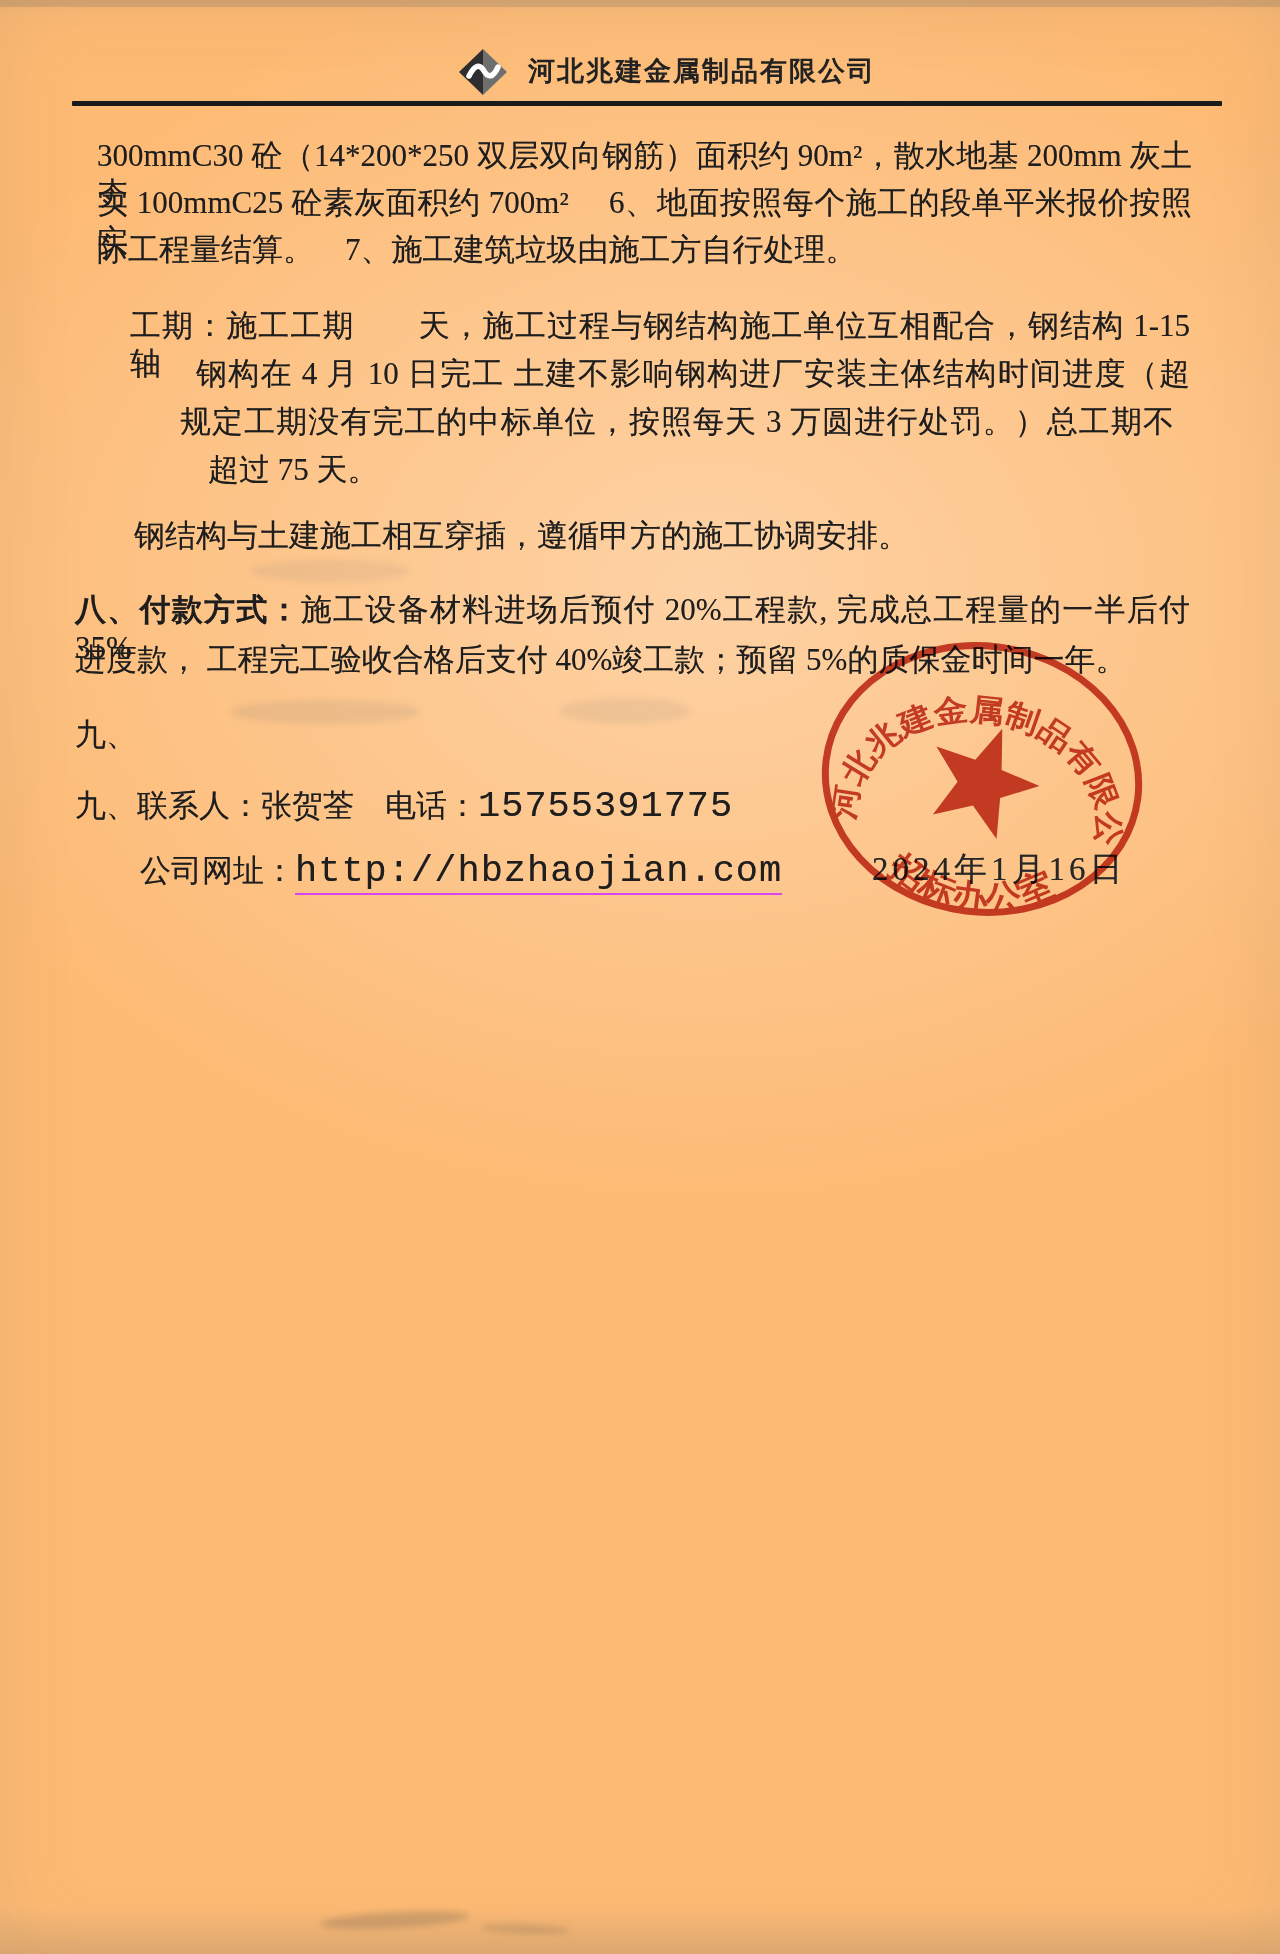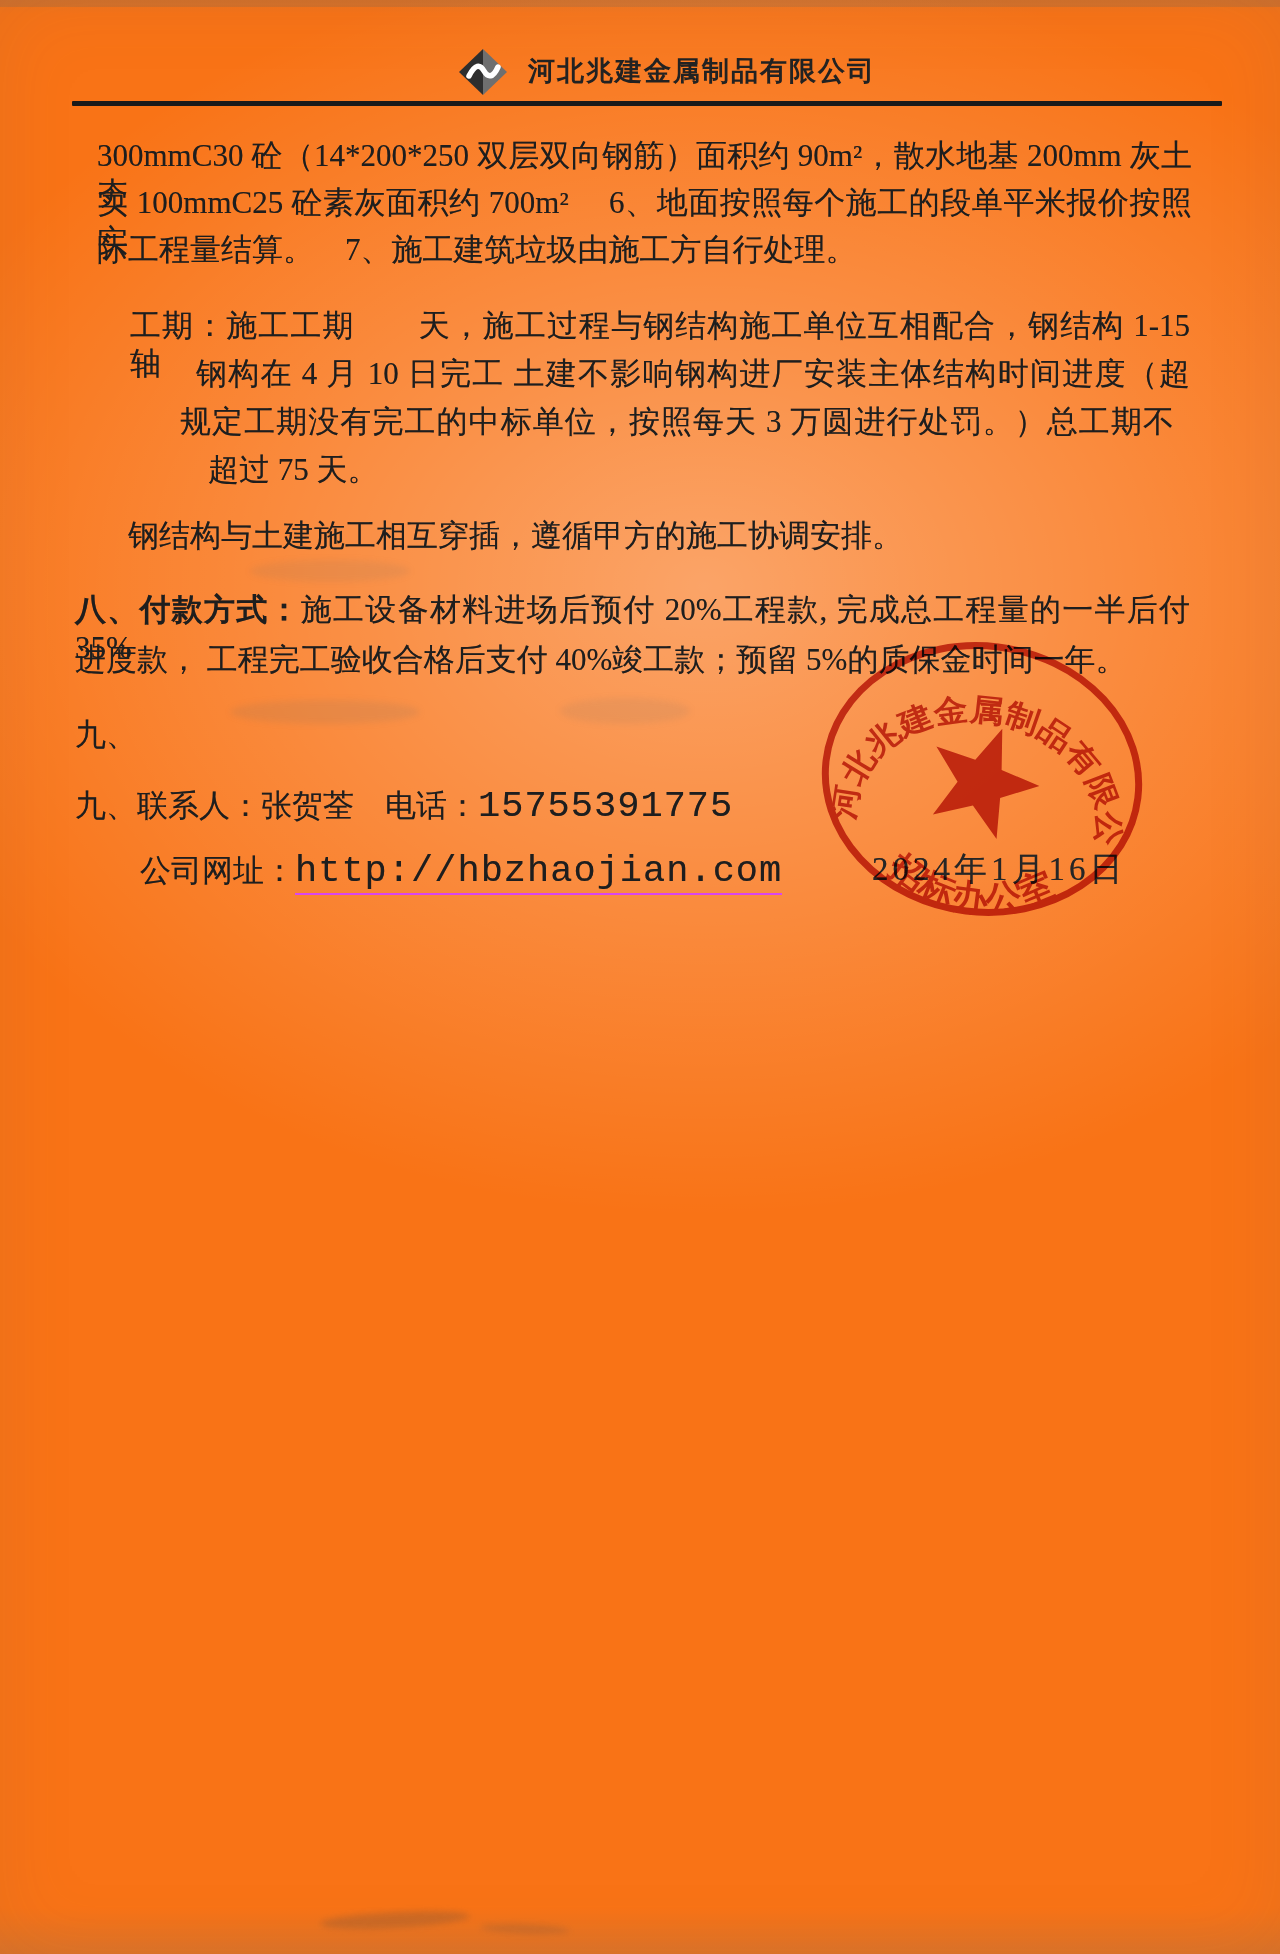--- a/index.html
+++ b/index.html
@@ -1,20 +1,20 @@
 <!DOCTYPE html>
 <html><head>
 <meta charset="utf-8">
 <style>
   html,body{margin:0;padding:0;background:#e9e8e6;}
   .canvas{
     position:relative;
     width:1280px;height:1954px;
     margin:0 auto;
-    background:#f97316;
+    background:#fdba74;
     overflow:hidden;
     box-shadow:inset 0 0 80px rgba(90,85,78,.10);
     font-family:"Liberation Serif","DejaVu Serif",serif;
     color:#1d1d1d;
   }
   .scan-tint{
     position:absolute;inset:0;pointer-events:none;
     background:
       radial-gradient(1200px 900px at 55% 30%, rgba(255,255,255,.35), rgba(0,0,0,0) 70%),
       linear-gradient(180deg, rgba(120,115,110,.07) 0px, rgba(0,0,0,0) 14px);
@@ -79,21 +79,21 @@
 
   <div class="t just" style="left:97px;top:137px;width:1095px;">300mmC30 砼（14*200*250 双层双向钢筋）面积约 90m²，散水地基 200mm 灰土夯</div>
   <div class="t just" style="left:97px;top:184px;width:1095px;">实 100mmC25 砼素灰面积约 700m²　 6、地面按照每个施工的段单平米报价按照实</div>
   <div class="t" style="left:97px;top:231px;">际工程量结算。　7、施工建筑垃圾由施工方自行处理。</div>
 
   <div class="t just" style="left:130px;top:307px;width:1060px;">工期：施工工期　　天，施工过程与钢结构施工单位互相配合，钢结构 1-15 轴</div>
   <div class="t just" style="left:196px;top:355px;width:994px;">钢构在 4 月 10 日完工 土建不影响钢构进厂安装主体结构时间进度（超</div>
   <div class="t just" style="left:180px;top:403px;width:994px;">规定工期没有完工的中标单位，按照每天 3 万圆进行处罚。）总工期不</div>
   <div class="t" style="left:208px;top:451px;">超过 75 天。</div>
 
-  <div class="t" style="left:128px;top:517px;text-align:center;">钢结构与土建施工相互穿插，遵循甲方的施工协调安排。</div>
+  <div class="t" style="left:134px;top:517px;text-align:center;">钢结构与土建施工相互穿插，遵循甲方的施工协调安排。</div>
 
   <div class="t just" style="left:75px;top:591px;width:1115px;">
     <span class="bold">八、付款方式：</span><span>施工设备材料进场后预付 20%工程款, 完成总工程量的一半后付 35%</span>
   </div>
   <div class="t" style="left:75px;top:641px;">进度款， 工程完工验收合格后支付 40%竣工款；预留 5%的质保金时间一年。</div>
 
   <div class="t" style="left:75px;top:716px;">九、</div>
 
   <div class="t" style="left:75px;top:787px;">
     <span>九、联系人：</span><span>张贺荃</span><span>　电话：</span><span class="mono">15755391775</span>

